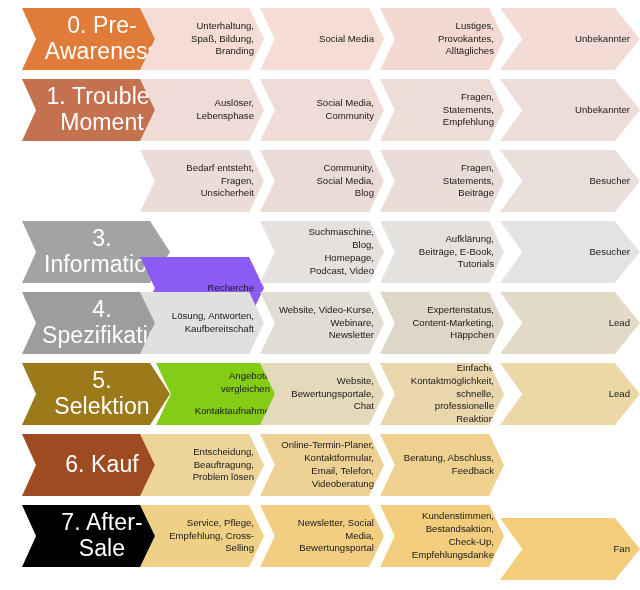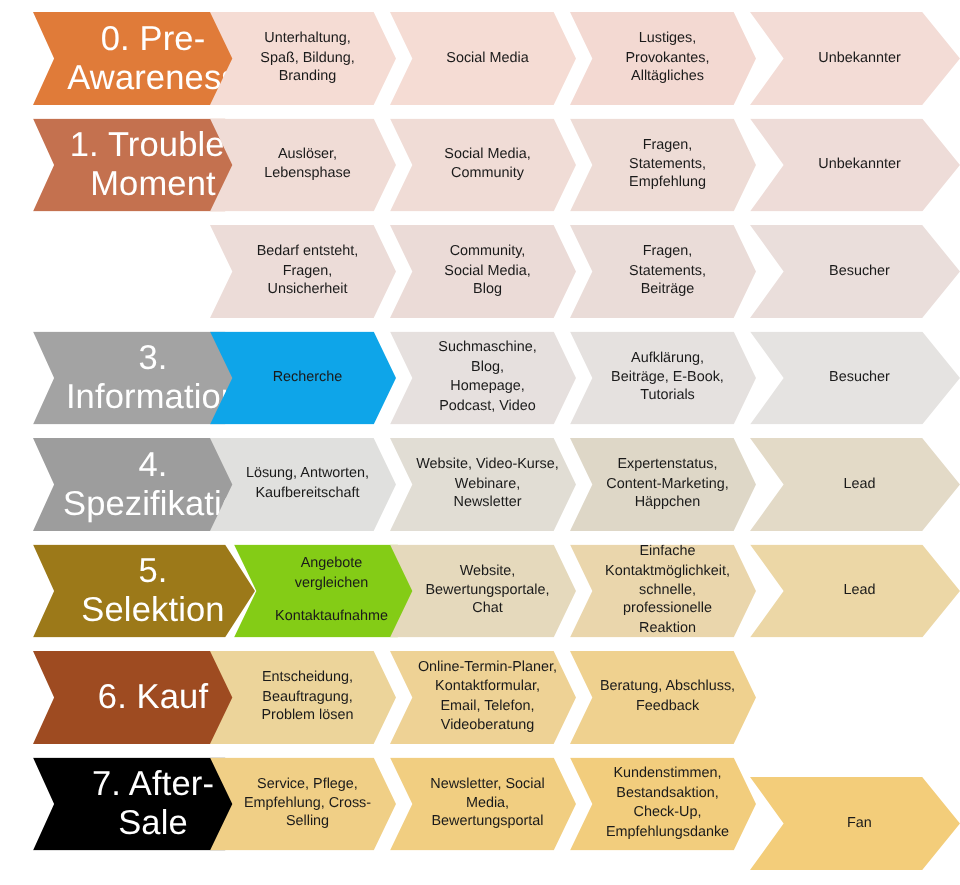--- a/index.html
+++ b/index.html
@@ -51,21 +51,21 @@
     text-align: center;
     padding: 0 8px 0 20px;
     letter-spacing: 0.1px;
     width: 100%;
     box-sizing: border-box;
   }
   .cell-text {
     color: #1a1a1a;
     font-size: 9.6px;
     line-height: 1.34;
-    text-align: center;
+    text-align: right;
     padding: 0 10px 0 16px;
     width: 100%;
     box-sizing: border-box;
   }
   .cell-text .para + .para { margin-top: 9px; }
 </style>
 </head>
 <body>
 
 <div id="diagram">
@@ -138,21 +138,21 @@
       <div class="seg cell last" style="left: 500px; width: 140px; background: rgb(234, 222, 219);">
         <div class="cell-text">
           <div class="para">Besucher</div>
         </div>
       </div>
     </div>
     <div class="row" style="top: 221px; height: 62px;">
       <div class="seg label" style="left: 22px; width: 148px; background: rgb(163, 163, 163);">
         <div class="label-text">3. Information</div>
       </div>
-      <div class="seg cell" style="left: 140px; width: 124px; background: #0ea5e9;">
+      <div class="seg cell" style="left: 140px; width: 124px; background: #8b5cf6; margin-top: 36px;">
         <div class="cell-text">
           <div class="para">Recherche</div>
         </div>
       </div>
       <div class="seg cell" style="left: 260px; width: 124px; background: rgb(230, 224, 222);">
         <div class="cell-text">
           <div class="para">Suchmaschine,<br>Blog,<br>Homepage,<br>Podcast, Video</div>
         </div>
       </div>
       <div class="seg cell" style="left: 380px; width: 124px; background: rgb(229, 225, 223);">

